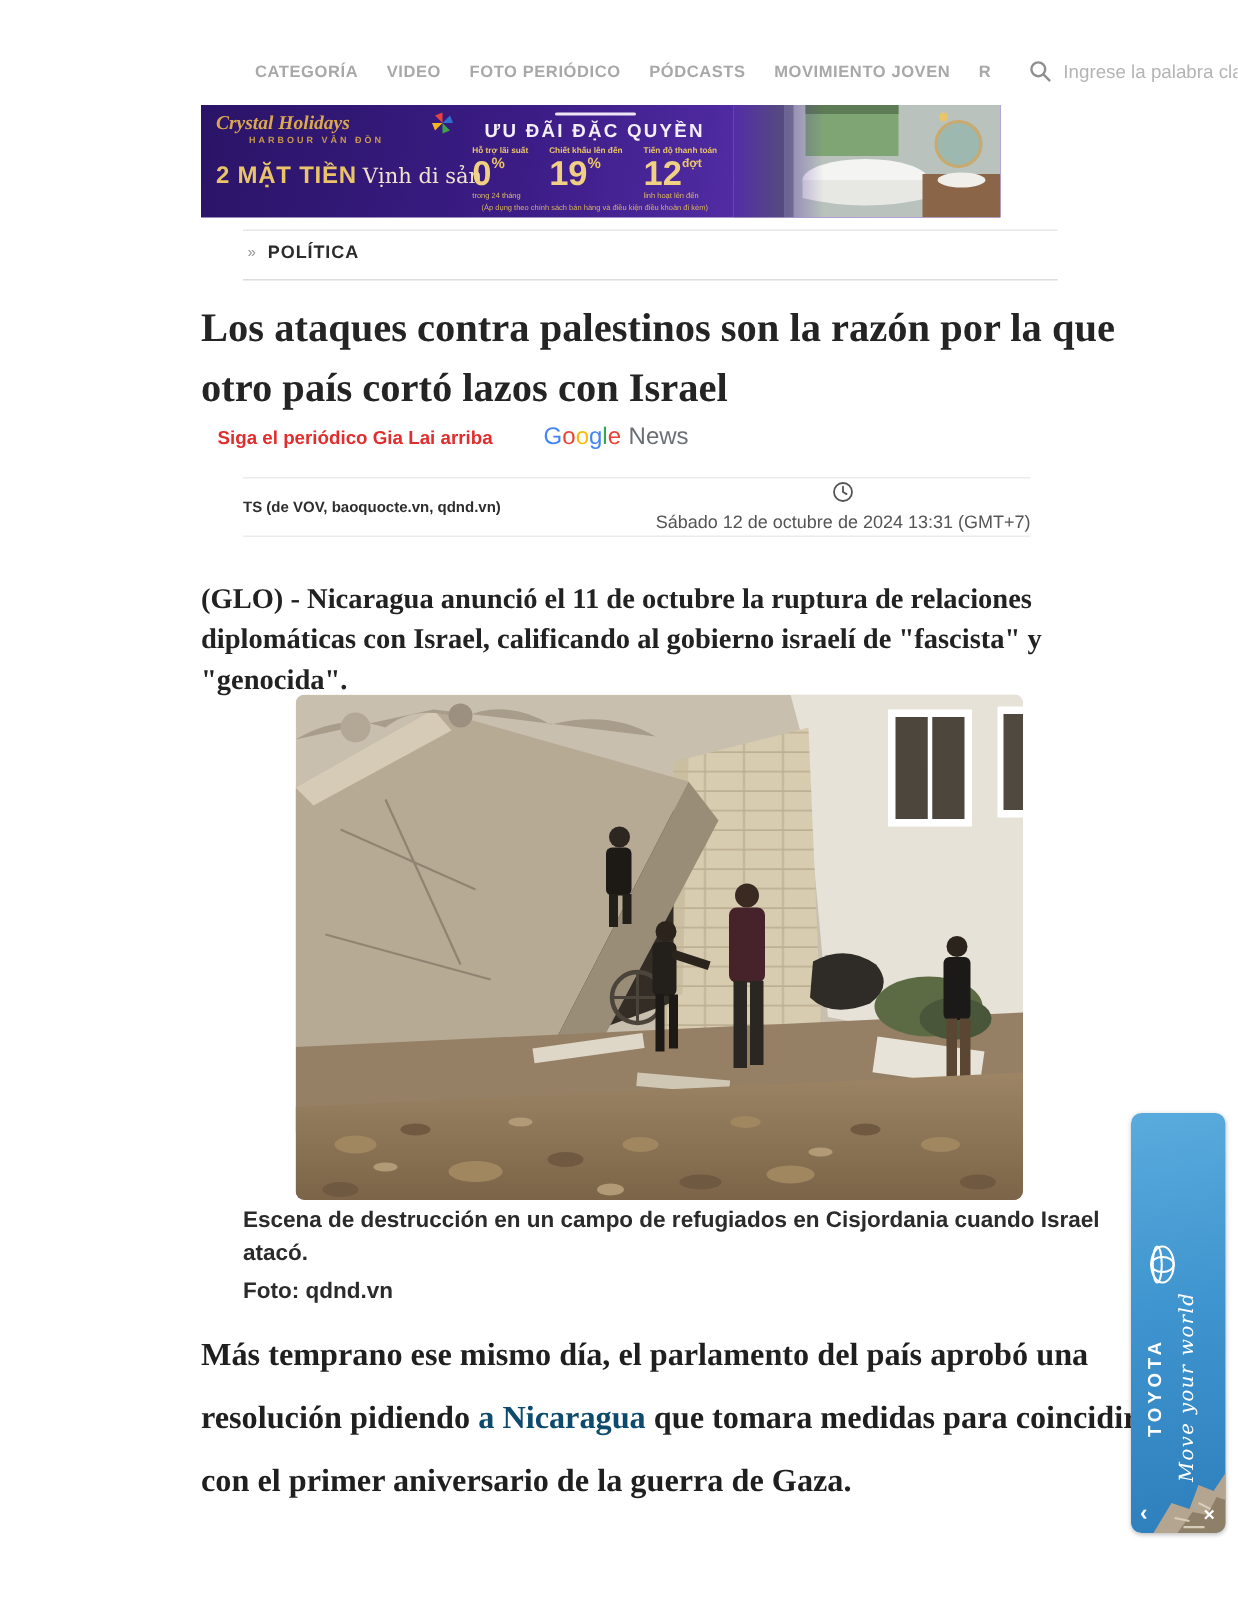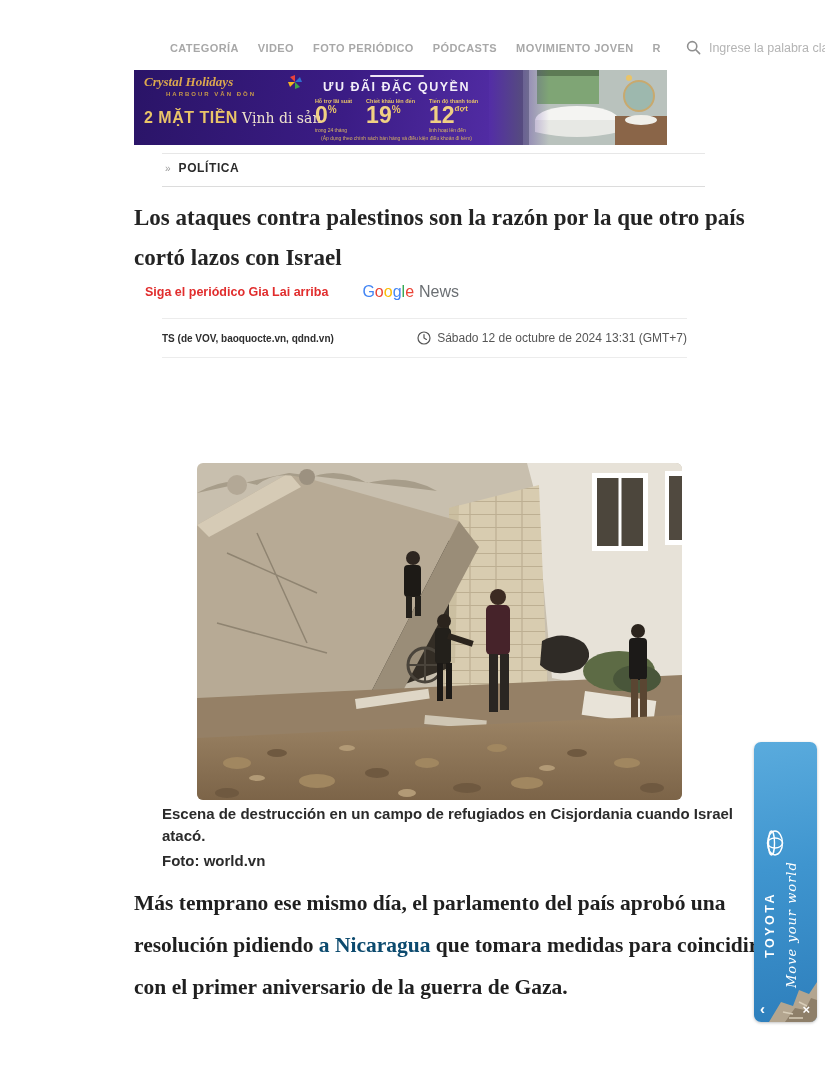--- a/index.html
+++ b/index.html
@@ -39,33 +39,33 @@
   .b-photo { position:absolute; right:0; top:0; width:178px; height:75px; }
 
   
   .rule { position:absolute; left:135px; width:543px; height:1px; background:#e7e7e7; }
   .crumb { position:absolute; left:138px; top:161px; display:flex; align-items:center; gap:8px; }
   .crumb-sep { color:#999; font-size:10px; }
   .crumb-label { font-size:12px; font-weight:800; color:#2b2b2b; letter-spacing:.6px;text-align:center; }
 
   
   .headline { position:absolute; left:107px; top:198px; width:615px;
-              font-family:"Liberation Serif", serif; font-weight:700; font-size:23px;
+              font-family:"Liberation Serif", serif; font-weight:700; font-size:27px;
               line-height:40px; color:#242424; }
   .follow-row { position:absolute; left:118px; top:283px; display:flex; align-items:center; gap:34px; }
   .follow-text { color:#e12d2d; font-size:12.5px; font-weight:700; }
   .gnews { display:flex; align-items:center; font-size:16px; }
   .gnews span { font-weight:500; }
   .gnews .news-word { color:#6b6f73; margin-left:5px; font-weight:400; }
 
   .byline-row { position:absolute; left:135px; top:318px; width:525px; height:40px;
                 border-top:1px solid #ececec; border-bottom:1px solid #ececec;
                 display:flex; align-items:center; justify-content:space-between; }
   .byline { font-size:10px; font-weight:700; color:#2e2e2e; }
-  .date-wrap { display:flex; align-items:center; gap:6px; color:#555; font-size:12px; }
+  .date-wrap { display:flex; align-items:center; gap:6px; color:#555; font-size:12px;flex-direction:column; }
 
   .lead { position:absolute; left:107px; top:386px; width:636px;
           font-family:"Liberation Serif", serif; font-weight:700; font-size:19px;
           line-height:27px; color:#222; }
 
   .photo-wrap { position:absolute; left:170px; top:463px; width:485px; height:337px;
                 border-radius:6px; overflow:hidden; }
 
   .caption { position:absolute; left:135px; top:803px; width:602px;
              font-size:15px; font-weight:700; color:#2b2b2b; line-height:22px; }
@@ -196,20 +196,21 @@
     <span class="byline">TS (de VOV, baoquocte.vn, qdnd.vn)</span>
     <span class="date-wrap">
       <svg width="14" height="14" viewBox="0 0 14 14">
         <circle cx="7" cy="7" r="6" fill="none" stroke="#555" stroke-width="1.2"></circle>
         <path d="M7 3.5 V7 L9.4 8.4" fill="none" stroke="#555" stroke-width="1.2" stroke-linecap="round"></path>
       </svg>
       <span>Sábado 12 de octubre de 2024 13:31 (GMT+7)</span>
     </span>
   </div>
 
+  <p class="lead">(GLO) - Nicaragua anunció el 11 de octubre la ruptura de relaciones diplomáticas con Israel, calificando al gobierno israelí de "fascista" y "genocida".</p>
 
   <div class="photo-wrap">
     <svg width="485" height="337" viewBox="0 0 485 337">
       <defs>
         <pattern id="brk" width="26" height="13" patternUnits="userSpaceOnUse">
           <rect width="26" height="13" fill="#d8ccb0"></rect>
           <path d="M0 12.5 H26 M13 0 V12.5" stroke="#bdaf92" stroke-width="1.2" fill="none"></path>
         </pattern>
         <linearGradient id="dirt" x1="0" y1="0" x2="0" y2="1">
           <stop offset="0" stop-color="#9c8465"></stop>
@@ -299,21 +300,21 @@
         <ellipse cx="150" cy="285" rx="8" ry="3"></ellipse>
           <ellipse cx="210" cy="330" rx="9" ry="4"></ellipse>
         <ellipse cx="350" cy="305" rx="8" ry="3"></ellipse>
           <ellipse cx="60" cy="315" rx="8" ry="3"></ellipse>
       </g>
     </svg>
   </div>
 
   <div class="caption">
     <div>Escena de destrucción en un campo de refugiados en Cisjordania cuando Israel atacó.</div>
-    <div class="credit">Foto: world.vn</div>
+    <div class="credit">Foto: qdnd.vn</div>
   </div>
 
   <p class="body-par"><span>Más temprano ese mismo día, el parlamento del país aprobó una resolución pidiendo </span><span class="body-link">a Nicaragua</span><span> que tomara medidas para coincidir con el primer aniversario de la guerra de Gaza.</span></p>
 
   <div class="tad">
     <svg class="tad-logo" width="26" height="18" viewBox="0 0 26 18">
       <ellipse cx="13" cy="9" rx="12" ry="7.5" fill="none" stroke="#fff" stroke-width="1.4"></ellipse>
       <ellipse cx="13" cy="9" rx="5" ry="7.5" fill="none" stroke="#fff" stroke-width="1.4"></ellipse>
       <ellipse cx="13" cy="5.5" rx="12" ry="3" fill="none" stroke="#fff" stroke-width="1.4"></ellipse>
     </svg>

